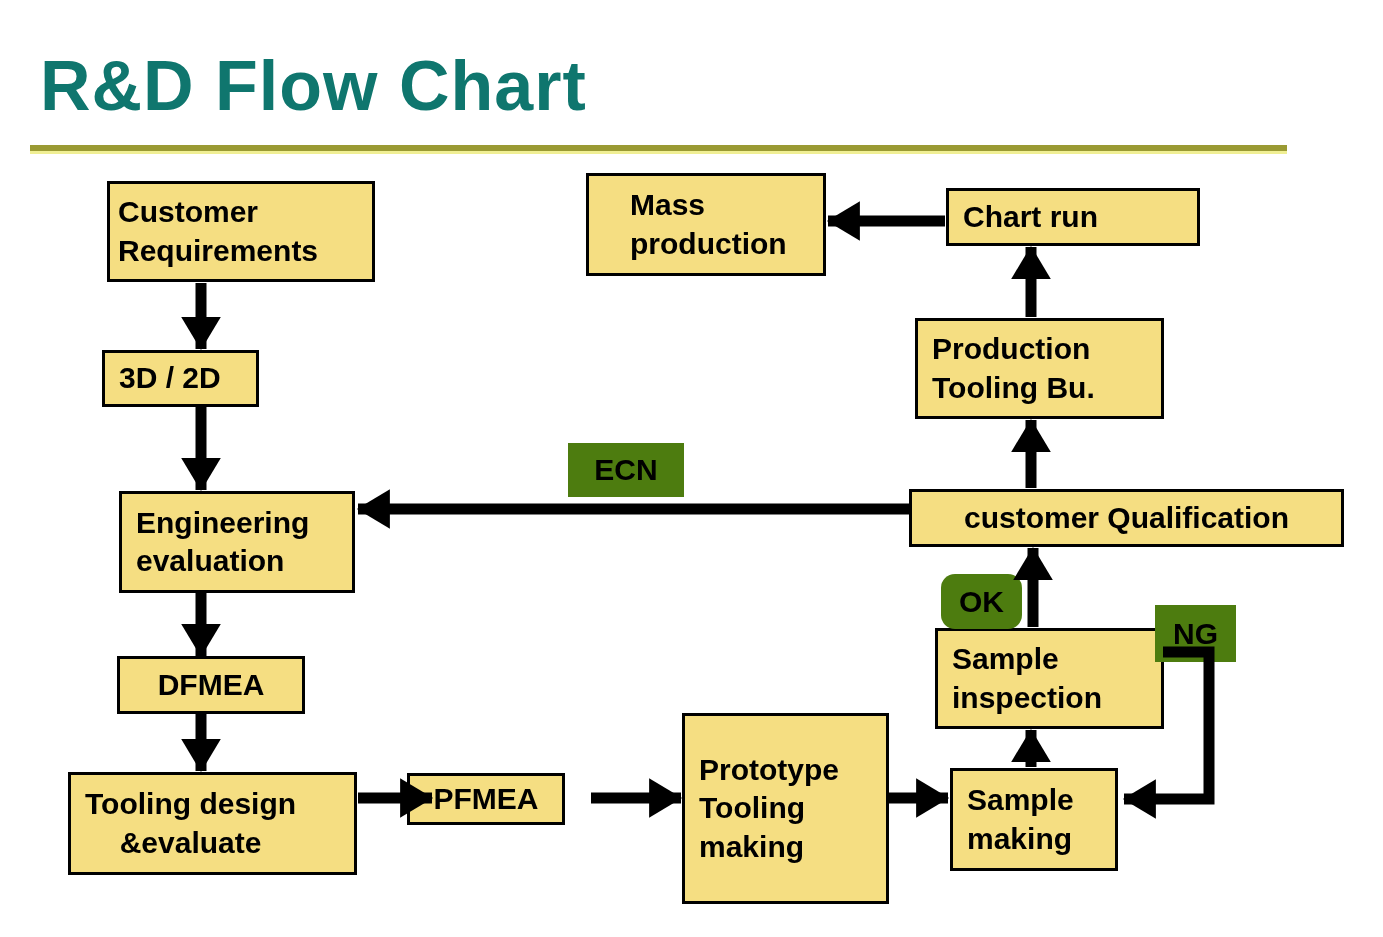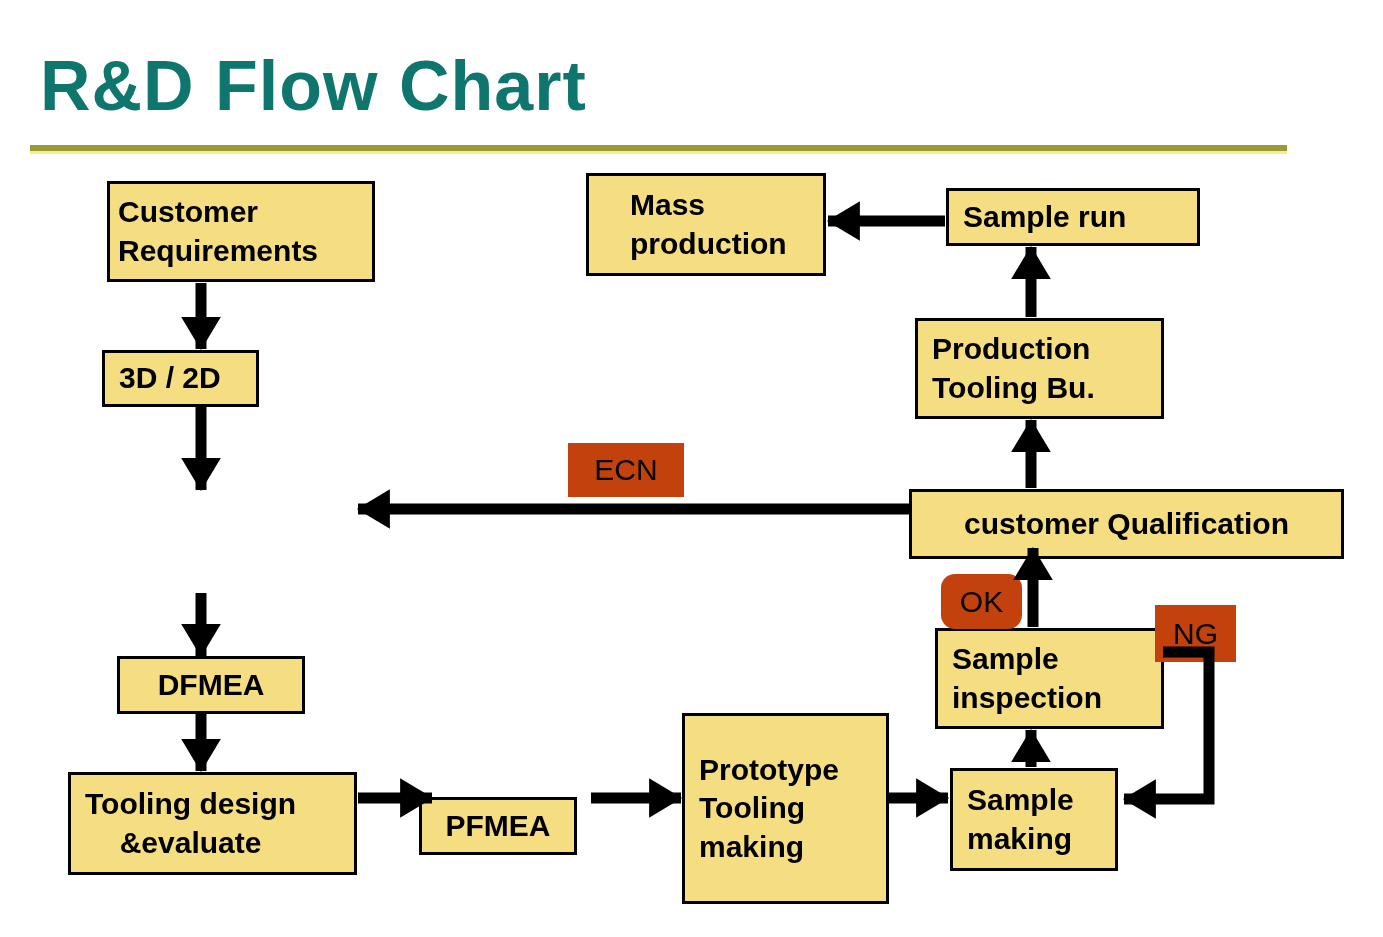--- a/index.html
+++ b/index.html
@@ -17,53 +17,55 @@
   }
   .node{
     position:absolute;box-sizing:border-box;z-index:1;
     background:#f5de82;border:3px solid #000;color:#000;
     font-weight:bold;font-size:30px;line-height:1.28;white-space:pre-line;
     display:flex;align-items:center;
   }
   .node.left{justify-content:flex-start;text-align:left;padding-left:14px;}
   .node.center{justify-content:center;text-align:center;}
   .edge-label{
-    position:absolute;z-index:2;background:#c2410c;color:#000;
-    font-weight:normal;font-size:30px;white-space:pre;
+    position:absolute;z-index:2;background:#4d7c0f;color:#000;
+    font-weight:bold;font-size:30px;white-space:pre;
     display:flex;align-items:center;justify-content:center;
   }
   .arrows{position:absolute;left:0;top:0;z-index:3;pointer-events:none;}
   .arrows line,.arrows polyline{stroke:#000000;stroke-width:11;fill:none;}
 </style>
 </head>
 <body>
 
 <div class="canvas">
 
   <h1 class="page-title">R&amp;D Flow Chart</h1>
   <div class="title-rule"></div>
 
   <div class="node left" style="left:107px;top:181px;width:268px;height:101px;padding-left:8px;">Customer
 Requirements</div>
   <div class="node left" style="left:102px;top:350px;width:157px;height:57px;">3D / 2D</div>
+  <div class="node left" style="left:119px;top:491px;width:236px;height:102px;">Engineering
+ evaluation</div>
   <div class="node center" style="left:117px;top:656px;width:188px;height:58px;">DFMEA</div>
   <div class="node left" style="left:68px;top:772px;width:289px;height:103px;text-align:center;">Tooling design
  &amp;evaluate</div>
-  <div class="node center" style="left:419px;top:773px;width:158px;height:58px;margin-top:24px;">PFMEA</div>
+  <div class="node center" style="left:407px;top:773px;width:158px;height:52px;">PFMEA</div>
   <div class="node left" style="left:682px;top:713px;width:207px;height:191px;">Prototype
 Tooling
 making</div>
   <div class="node left" style="left:950px;top:768px;width:168px;height:103px;">Sample
 making</div>
   <div class="node left" style="left:935px;top:628px;width:229px;height:101px;">Sample
  inspection</div>
-  <div class="node center" style="left:909px;top:489px;width:435px;height:70px;">customer Qualification</div>
+  <div class="node center" style="left:909px;top:489px;width:435px;height:58px;">customer Qualification</div>
   <div class="node left" style="left:915px;top:318px;width:249px;height:101px;">Production
 Tooling Bu.</div>
-  <div class="node left" style="left:946px;top:188px;width:254px;height:58px;">Sample run</div>
+  <div class="node left" style="left:946px;top:188px;width:254px;height:58px;">Chart run</div>
   <div class="node left" style="left:586px;top:173px;width:240px;height:103px;padding-left:41px;">Mass
 production</div>
 
   <div class="edge-label" style="left:568px;top:443px;width:116px;height:54px;">ECN</div>
   <div class="edge-label" style="left:941px;top:574px;width:81px;height:55px;border-radius:14px;">OK</div>
   <div class="edge-label" style="left:1155px;top:605px;width:81px;height:57px;text-align:center;">NG</div>
 
   <svg class="arrows" width="1383" height="937">
     <defs>
       <marker id="ah" markerWidth="3.2" markerHeight="3.8" refX="2.9" refY="1.8" orient="auto" markerUnits="strokeWidth">

